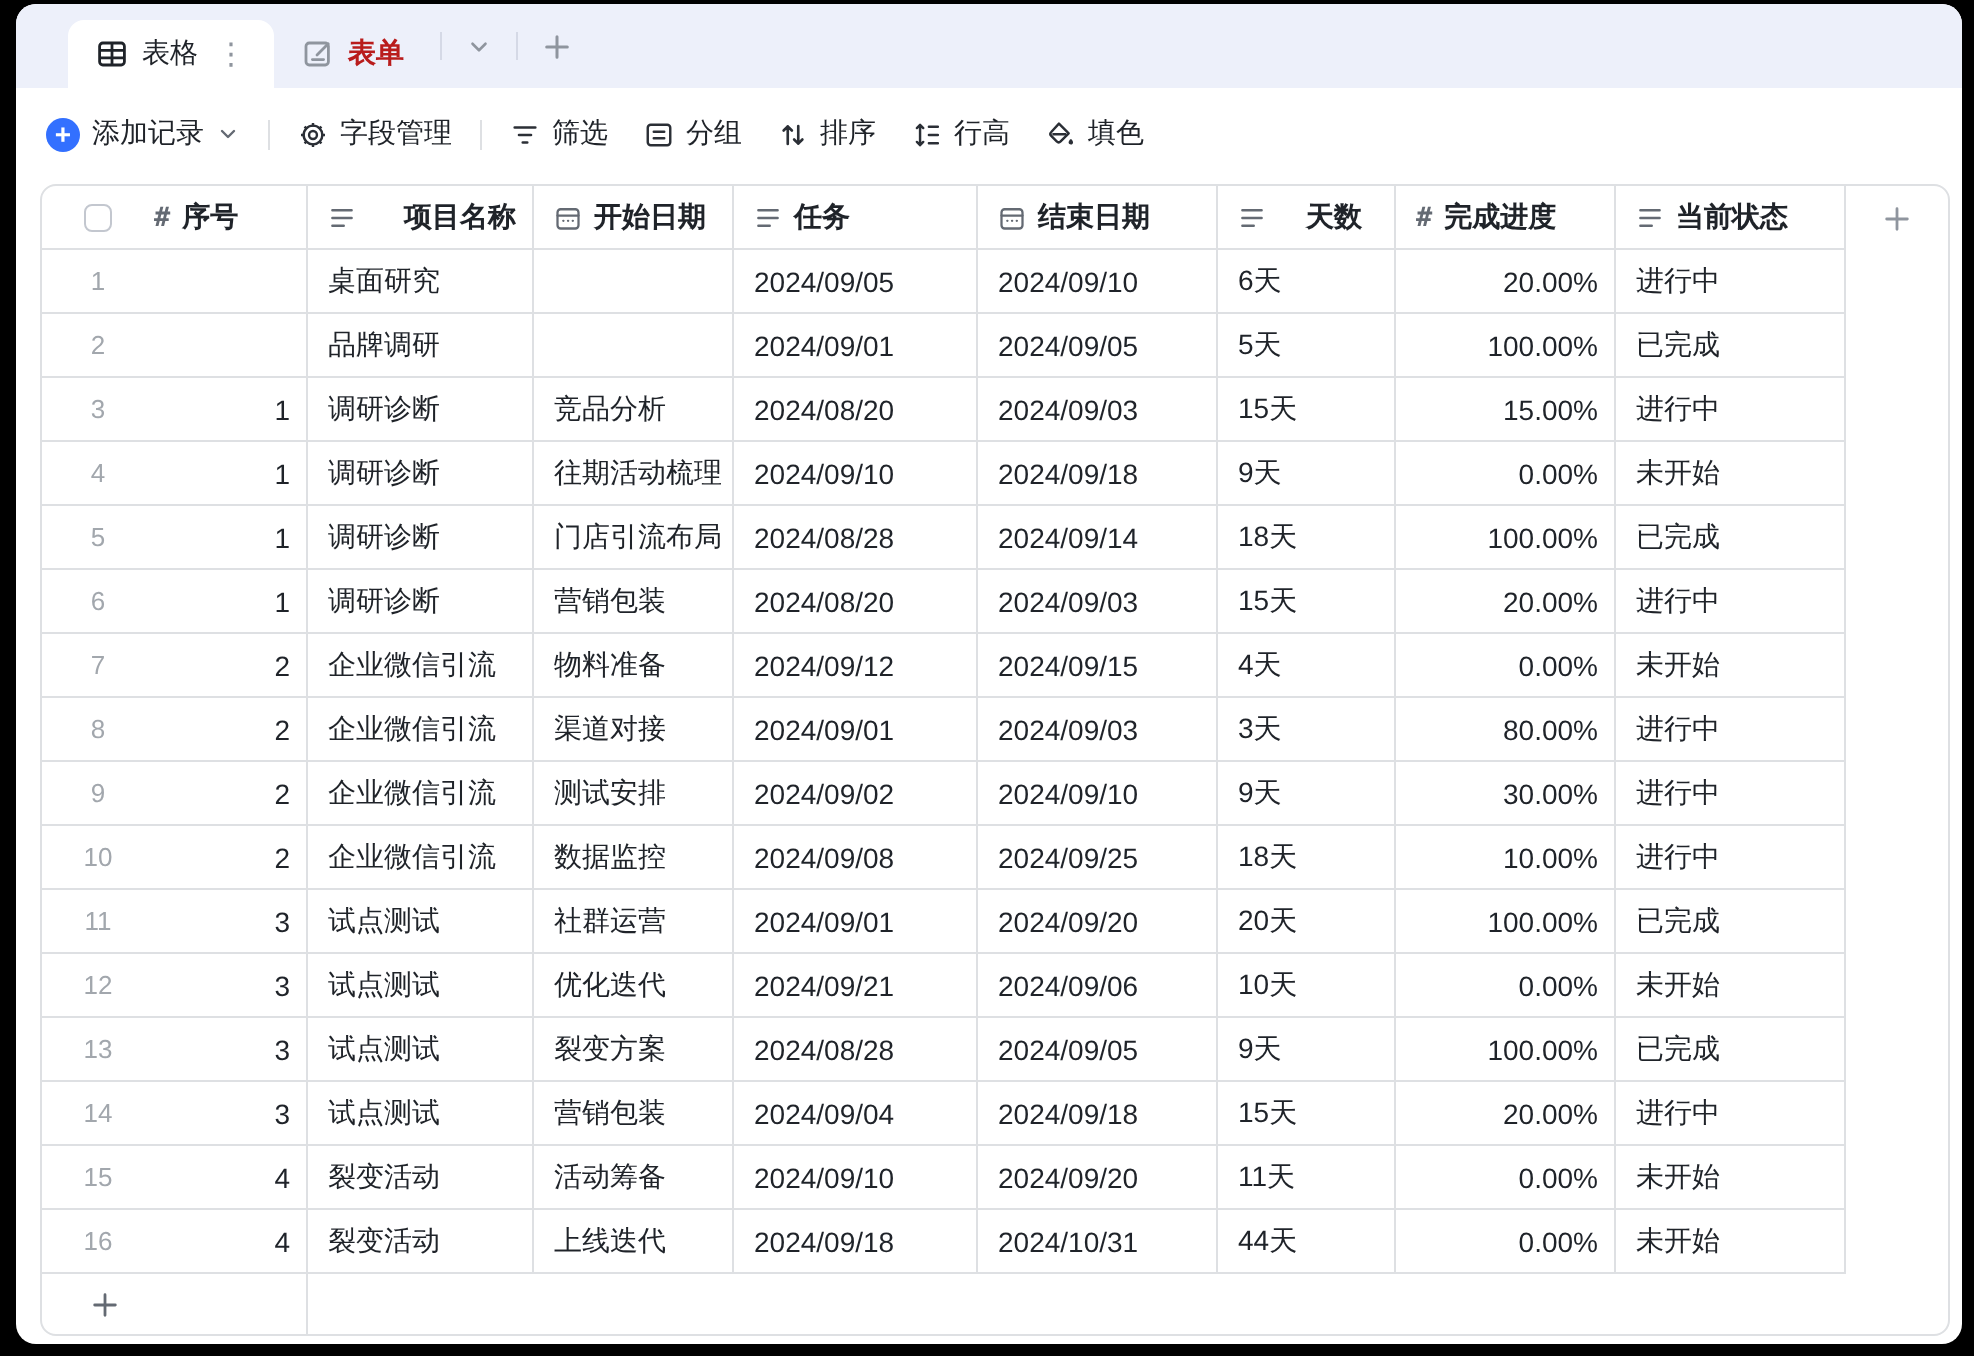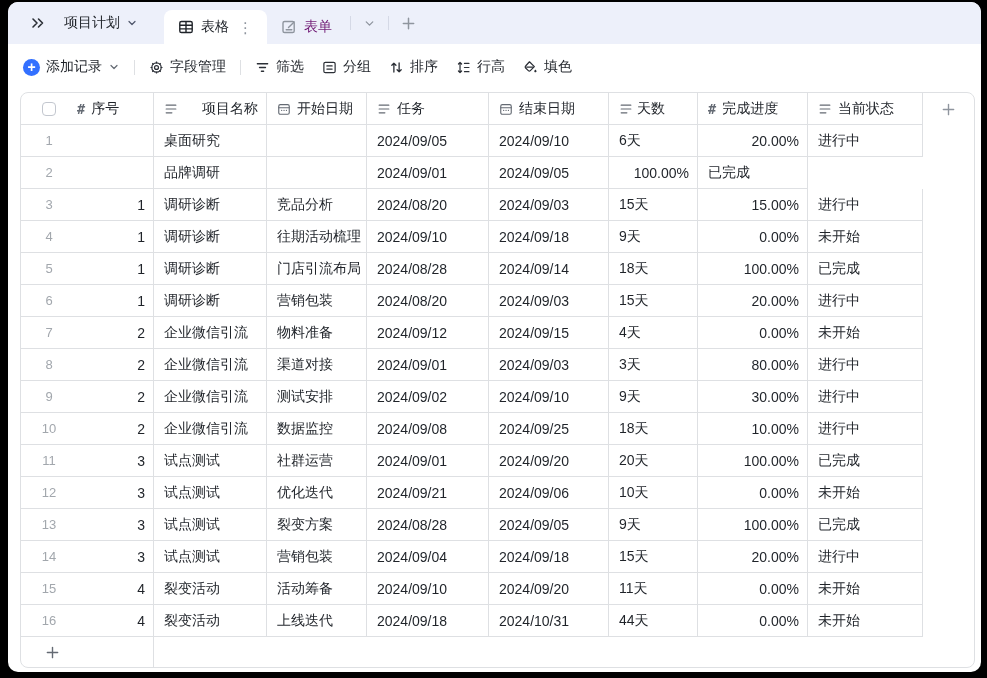--- a/index.html
+++ b/index.html
@@ -11,21 +11,21 @@
 
   
   .tabbar { height:42px; background:#edf0fa; display:flex; align-items:stretch; }
   .tabbar-left { display:flex; align-items:center; gap:10px; padding-left:22px; }
   .icon-btn { display:flex; align-items:center; justify-content:center; }
   .view-selector { display:flex; align-items:center; gap:6px; margin-left:8px; }
   .view-name { font-size:14px; color:#1f2329; font-weight:500; }
   .tab { display:flex; align-items:center; gap:7px; padding:0 14px; margin-top:8px;
          font-size:14px; }
   .tab.active { background:#fff; border-radius:8px 8px 0 0; color:#1f2329; font-weight:500; margin-left:26px; }
-  .tab.inactive { color:#701a75; }
+  .tab.inactive { color:#b91c1c;font-weight:bold; }
   .tab-sep { width:1px; height:14px; background:#d5d9e6; align-self:center; }
   .tabbar-right-group { display:flex; align-items:center; gap:12px; padding-left:4px; }
   .dots { font-size:15px; color:#8f959e; line-height:1; padding-left:2px; }
 
   
   .toolbar { height:46px; background:#fff; display:flex; align-items:center; padding-left:15px; }
   .tool-item { display:flex; align-items:center; gap:6px; font-size:14px; color:#1f2329; cursor:default; }
   .add-record { gap:6px; }
   .plus-circle { width:17px; height:17px; border-radius:50%; background:#3370ff; color:#fff;
                  display:flex; align-items:center; justify-content:center; font-size:14px; line-height:1; font-weight:700;}
@@ -37,21 +37,21 @@
   .dtable { width:955px; border:1px solid #dee0e3; border-radius:8px; overflow:hidden; background:#fff; }
   .thead, .trow { display:grid; grid-template-columns:133px 113px 100px 122px 120px 89px 110px 115px minmax(0,1fr); height:32px; }
   .cell { display:flex; align-items:center; border-right:1px solid #dee0e3; border-bottom:1px solid #dee0e3;
           font-size:14px; color:#1f2329; white-space:nowrap; overflow:hidden; }
   .cell.pad { padding-left:10px; }
   .cell.right { justify-content:flex-end; padding-right:8px; }
   .cell.plus-col { border:0; justify-content:center; }
   .idx-zone { width:56px; display:flex; align-items:center; justify-content:center; flex:none; }
   .xh-val { flex:1; text-align:right; padding-right:8px; }
   .row-index { font-size:13px; color:#a2a7ad; }
-  .hlabel { font-weight:400; color:#1f2329;text-align:right; }
+  .hlabel { font-weight:700; color:#1f2329;text-align:right; }
   .hicon { color:#646a73; display:flex; align-items:center; }
   .hicon.hash { font-size:13.5px; font-weight:600; font-family:"DejaVu Sans Mono",monospace; }
   .checkbox { width:14px; height:14px; border:1.5px solid #c3c7cf; border-radius:4px; background:#fff; }
   .add-row { display:grid; grid-template-columns:133px minmax(0,1fr); height:30px; }
   .add-row .cell { border-bottom:0; }
   .add-row .cell:last-child { border-right:0; }
   .add-row-plus { color:#646a73; margin-left:24px; }
 
   svg.ic { display:block; }
 
@@ -59,33 +59,20 @@
   .watermark { position:absolute; right:24px; bottom:8px; display:flex; align-items:center; gap:9px;
                z-index:5; pointer-events:none; opacity:.62; }
   .watermark-text { font-size:27px; color:#878d96; letter-spacing:1px; }
 </style>
 </head>
 <body>
 
 <div class="window">
 
   <div class="tabbar">
-    <div class="tabbar-left">
-      <span class="icon-btn">
-        <svg class="ic" width="16" height="16" viewBox="0 0 16 16">
-            <path d="M3 4l4 4-4 4M8.5 4l4 4-4 4" stroke="#2b2f36" stroke-width="1.6" fill="none" stroke-linecap="round" stroke-linejoin="round"></path>
-          </svg>
-      </span>
-      <span class="view-selector">
-        <span class="view-name">项目计划</span>
-        <svg class="ic" width="12" height="12" viewBox="0 0 16 16">
-            <path d="M4 6l4 4 4-4" stroke="#4e5569" stroke-width="1.6" fill="none" stroke-linecap="round" stroke-linejoin="round"></path>
-          </svg>
-      </span>
-    </div>
     <div class="tab active">
       <svg class="ic" width="16" height="16" viewBox="0 0 16 16">
           <g stroke="#1f2329" stroke-width="1.4" fill="none">
             <rect x="1.8" y="2.5" width="12.4" height="11" rx="1.6"></rect>
             <path d="M1.8 6.2h12.4M1.8 9.9h12.4M8 2.5v11"></path>
           </g>
         </svg>
       <span>表格</span>
       <span class="dots">⋮</span>
     </div>
@@ -228,21 +215,21 @@
               </svg>
             </span>
             <span class="hlabel" style="margin-left:6px">结束日期</span>
           </div>
           <div class="cell pad">
             <span class="hicon">
               <svg class="ic" width="14" height="14" viewBox="0 0 16 16">
                 <path d="M2.5 3.6h11M2.5 8h11M2.5 12.4h6.5" stroke="#646a73" stroke-width="1.4" fill="none" stroke-linecap="round"></path>
               </svg>
             </span>
-            <span class="hlabel" style="margin-left:4px">天数</span>
+            <span class="hlabel" style="margin-left:20px">天数</span>
           </div>
           <div class="cell pad">
             <span class="hicon hash">#</span>
             <span class="hlabel" style="margin-left:6px">完成进度</span>
           </div>
           <div class="cell pad">
             <span class="hicon">
               <svg class="ic" width="14" height="14" viewBox="0 0 16 16">
                 <path d="M2.5 3.6h11M2.5 8h11M2.5 12.4h6.5" stroke="#646a73" stroke-width="1.4" fill="none" stroke-linecap="round"></path>
               </svg>
@@ -276,20 +263,21 @@
             <div class="cell">
               <span class="idx-zone">
                 <span class="row-index">2</span>
               </span>
               <span class="xh-val"></span>
             </div>
             <div class="cell pad">品牌调研</div>
             <div class="cell pad"></div>
             <div class="cell pad">2024/09/01</div>
             <div class="cell pad">2024/09/05</div>
+            <div class="cell pad">5天</div>
             <div class="cell right">100.00%</div>
             <div class="cell pad">已完成</div>
             <div class="cell plus-col"></div>
           </div>
           <div class="trow">
             <div class="cell">
               <span class="idx-zone">
                 <span class="row-index">3</span>
               </span>
               <span class="xh-val">1</span>

